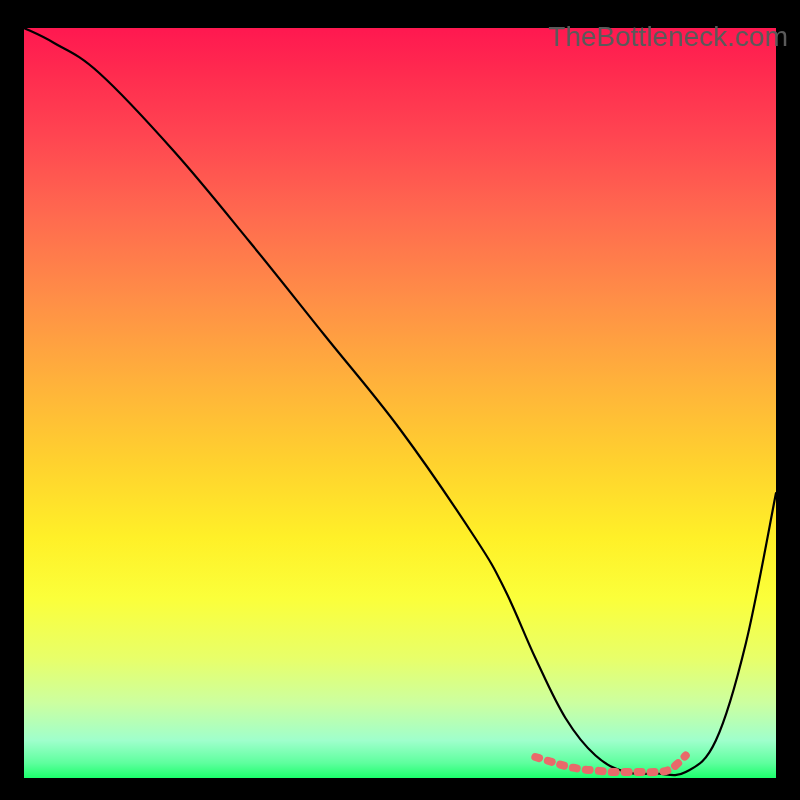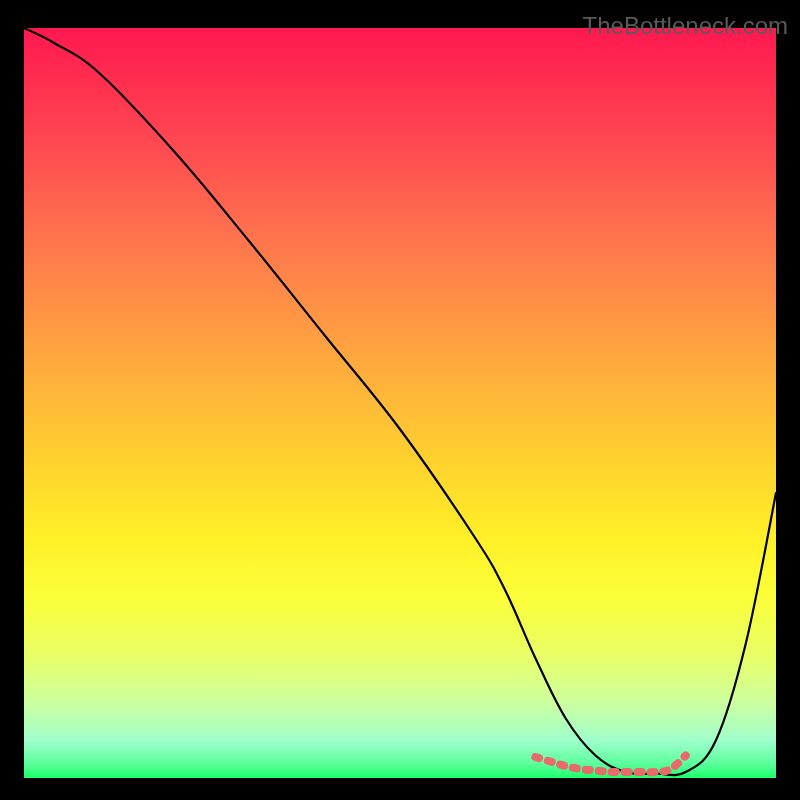--- a/index.html
+++ b/index.html
@@ -1,23 +1,23 @@
 <!DOCTYPE html>
 <html><head>
 <meta charset="utf-8">
 <style>
   * { margin: 0; padding: 0; box-sizing: border-box; }
   html, body { width: 800px; height: 800px; overflow: hidden; }
   body { background: #000; font-family: Arial, sans-serif; position: relative; }
   .watermark {
     position: absolute;
-    top: 12px;
+    top: 21px;
     right: 12px;
     color: #5a5a5a;
-    font-size: 24px;
+    font-size: 28px;
     font-weight: 500;
     z-index: 10;
   }
   .plot-wrap {
     position: absolute;
     left: 24px;
     top: 28px;
     width: 752px;
     height: 750px;
     background: #000;

